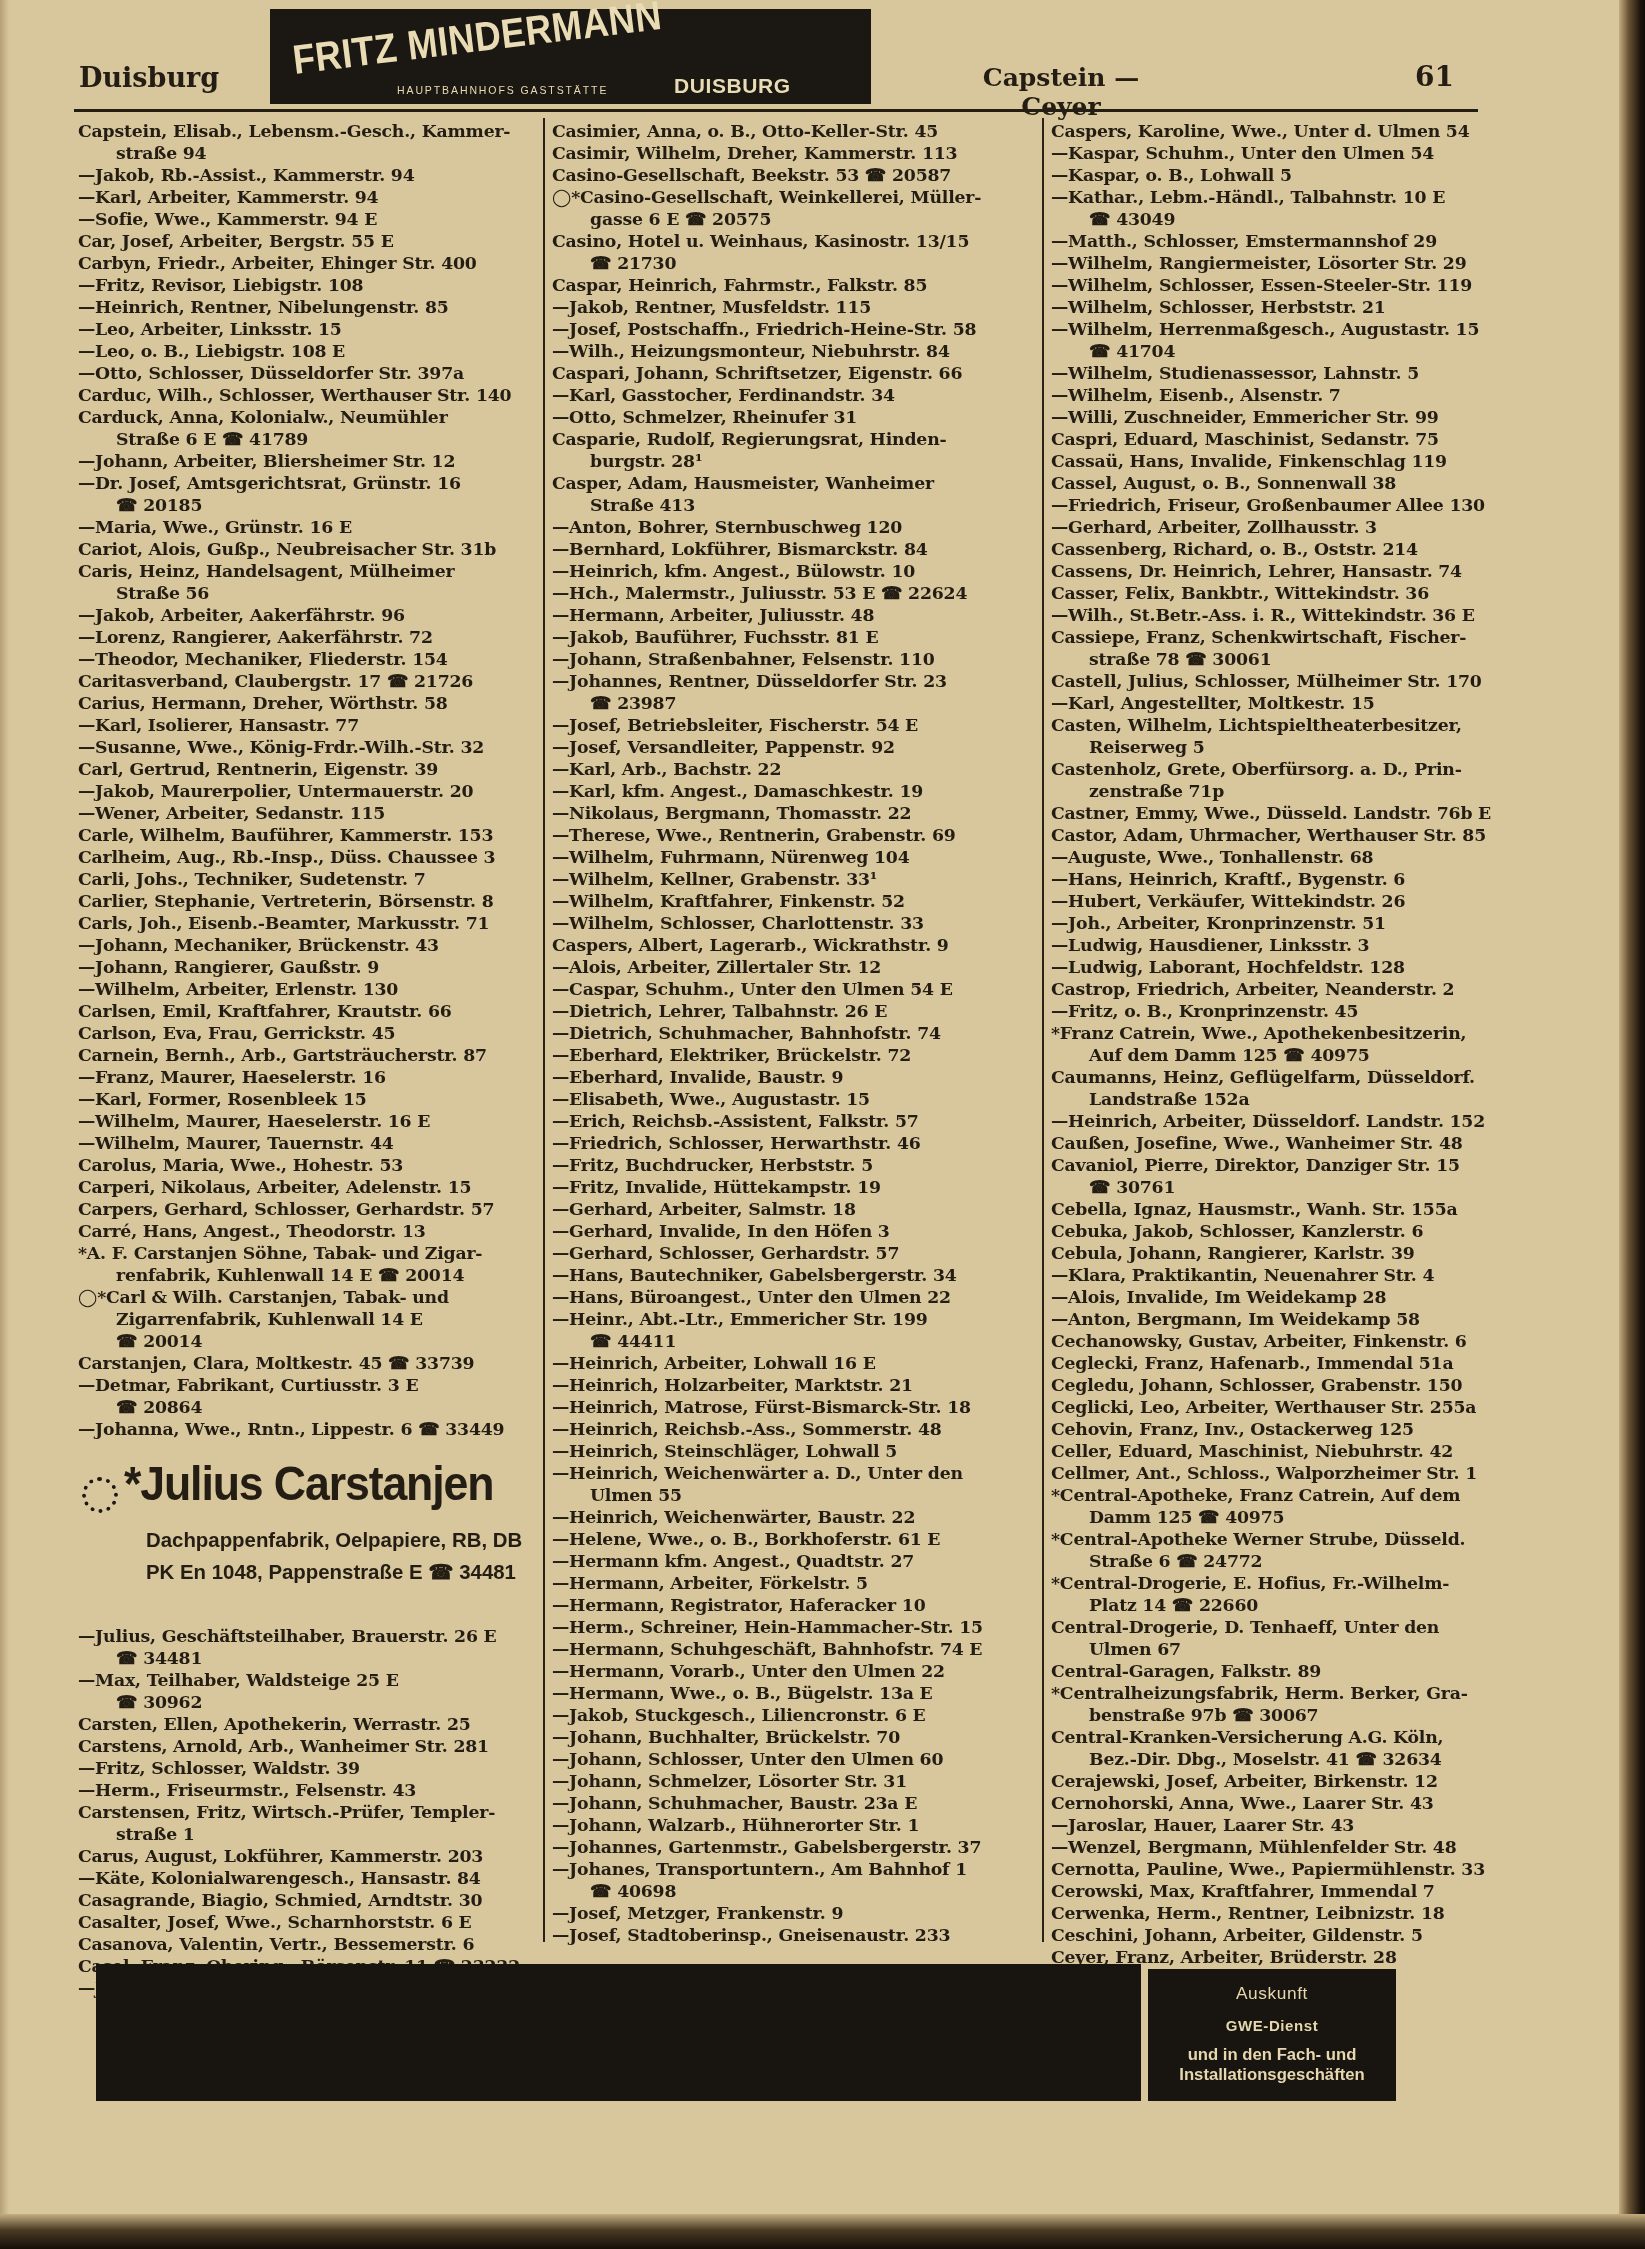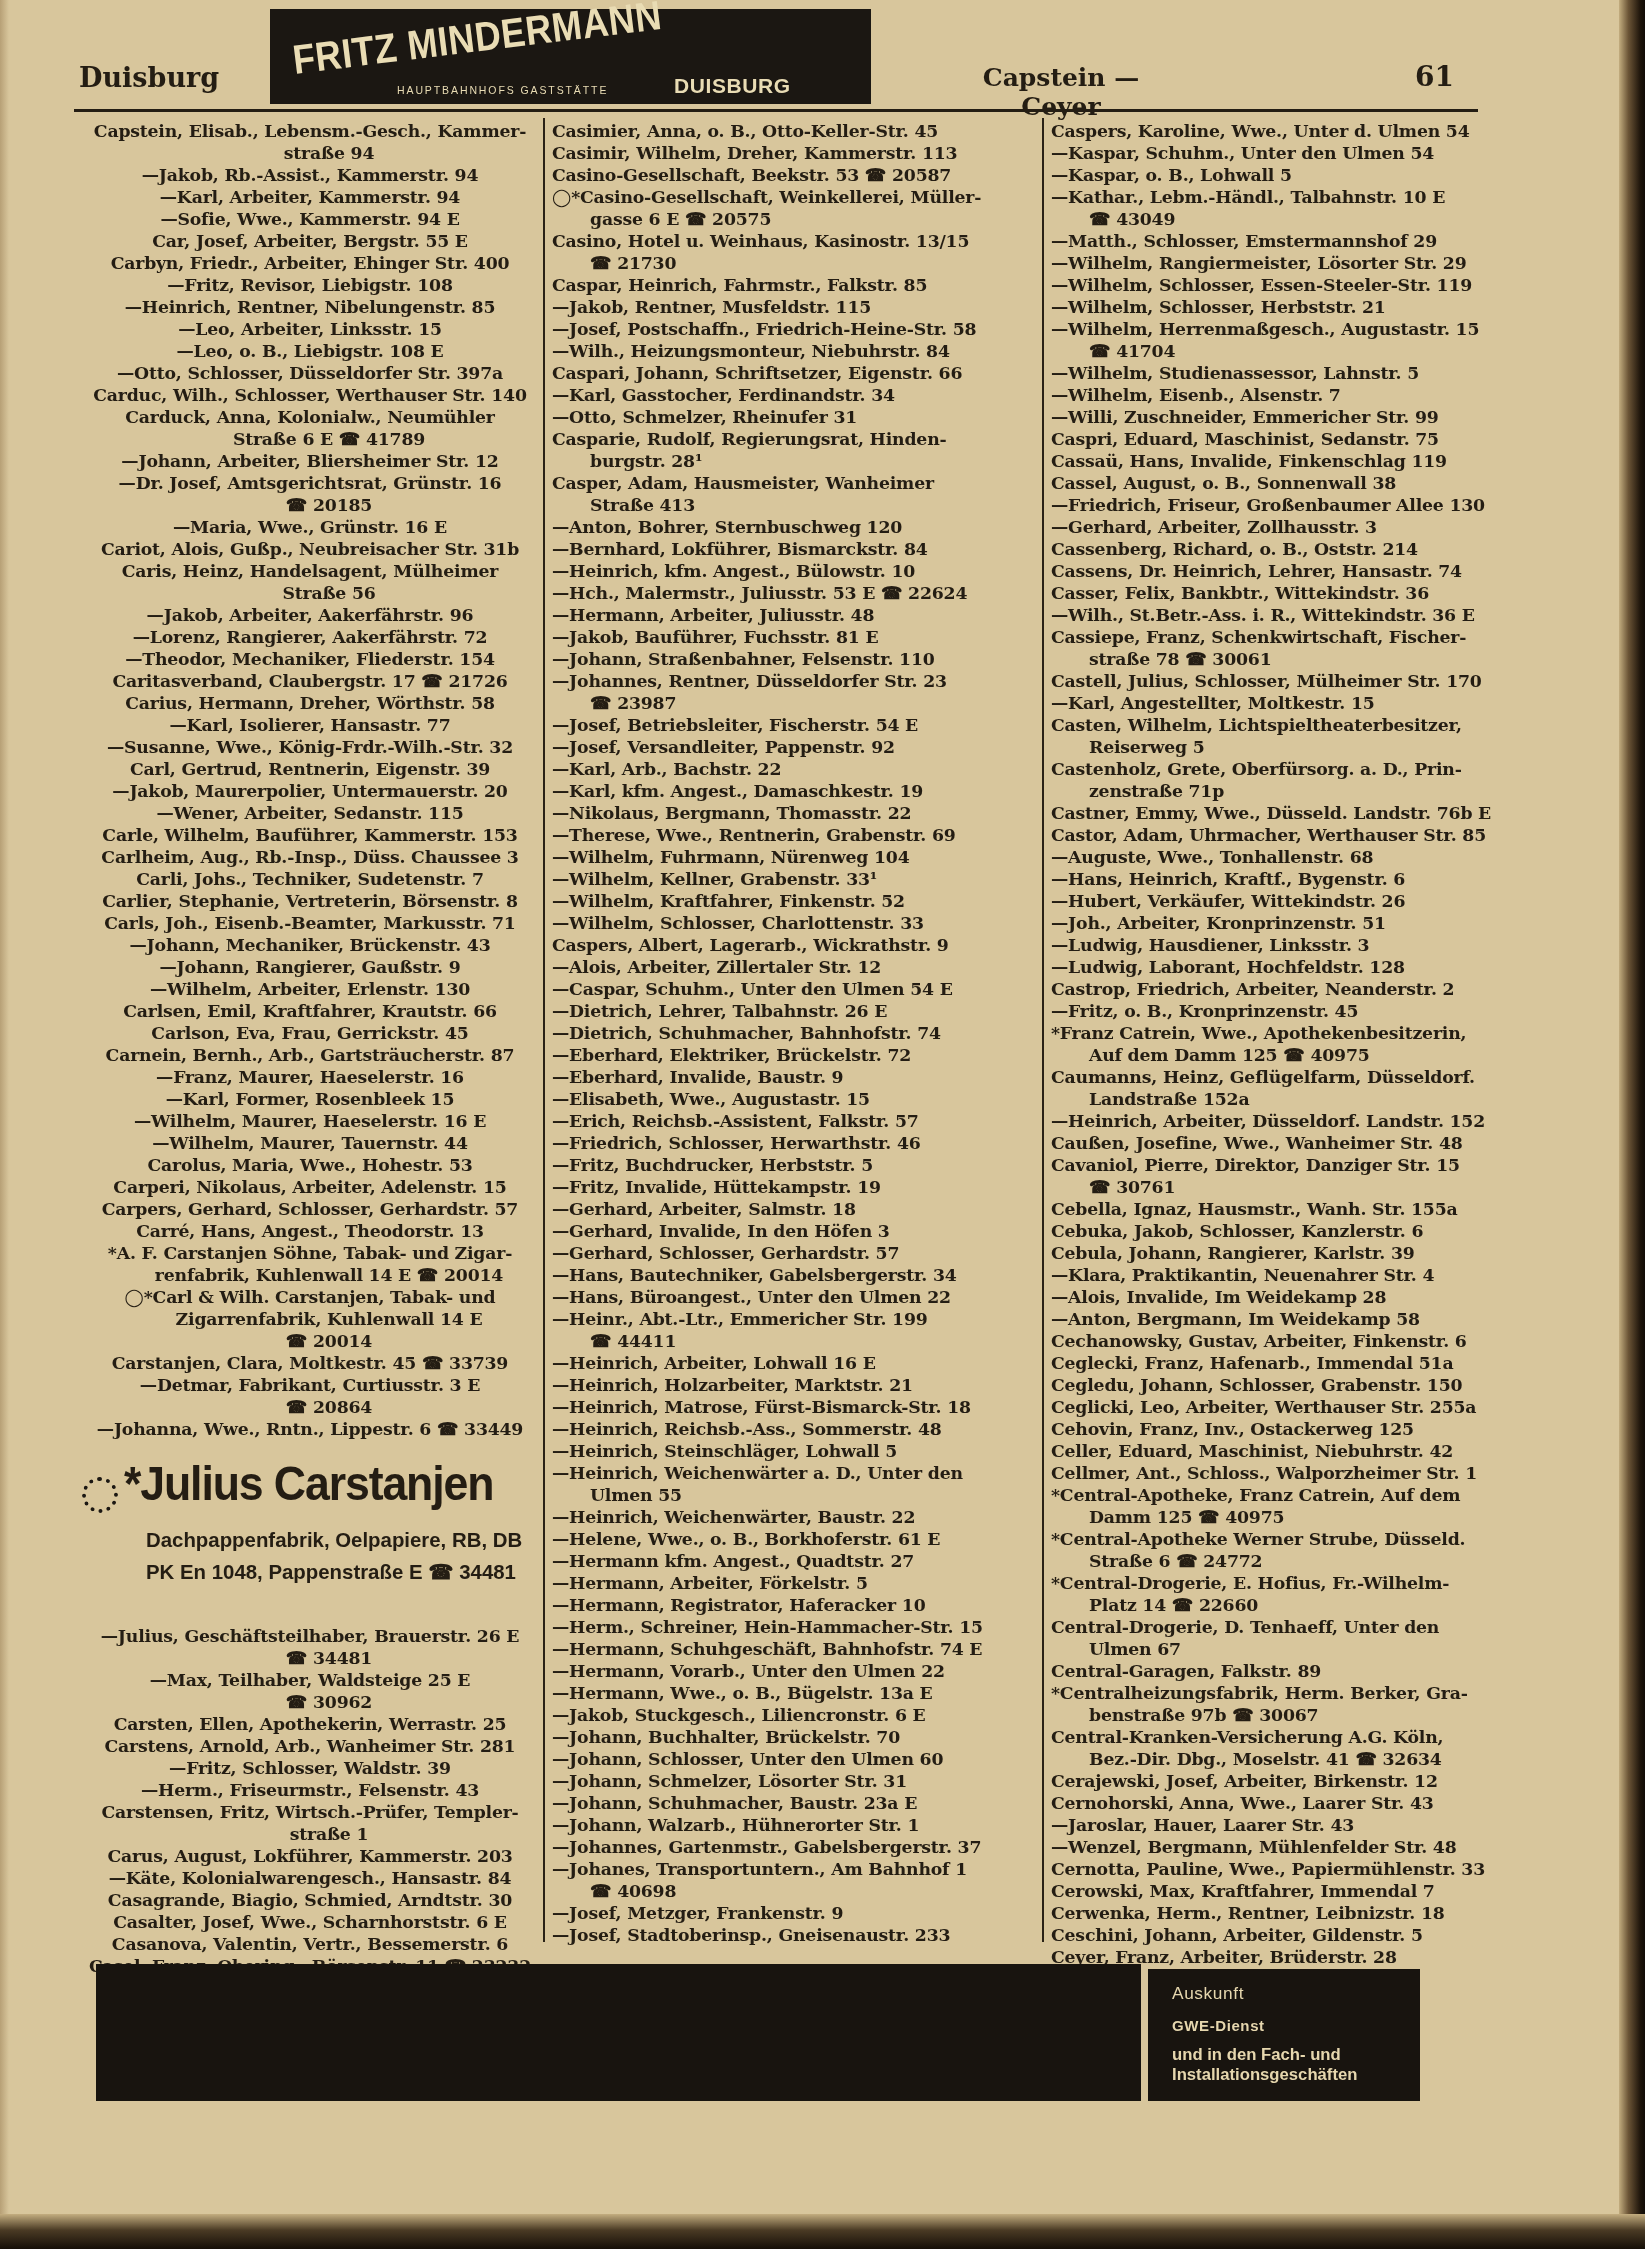--- a/index.html
+++ b/index.html
@@ -31,21 +31,21 @@
   .hdr-page{position:absolute;left:1415px;top:60px;font-size:28px;font-weight:bold;}
   .hdr-rule{position:absolute;left:74px;top:109px;width:1404px;height:3.1px;background:#241d13;}
 
   
   .vrule{position:absolute;top:118px;width:1.9px;height:1824px;background:#2a2216;}
   .vrule.r1{left:543px;}
   .vrule.r2{left:1042px;}
 
   
   .col{position:absolute;top:120px;font-size:17.3px;font-weight:bold;}
-  .col1{left:78px;width:464px;text-align:center;}
+  .col1{left:78px;width:464px;}
   .col2{left:552px;width:487px;}
   .col3{left:1051px;width:558px;}
   .dline{line-height:22px;white-space:nowrap;letter-spacing:-0.2px;}
   .dline.cont{padding-left:38px;}
 
   
   .ad-jc{position:relative;margin:16px 0 13.6px 0;height:155px;}
   .ad-jc .wreath{position:absolute;left:3.7px;top:21px;width:36px;height:36px;border-radius:50%;
     border:4.3px dotted #1b1712;box-sizing:border-box;}
   .ad-jc .title{position:absolute;left:46px;top:0px;
@@ -56,21 +56,21 @@
   .ad-jc .l2{position:absolute;left:68px;top:104px;
     font-family:"Liberation Sans",sans-serif;font-weight:bold;font-size:20.4px;white-space:nowrap;}
 
   
   .ad-gas{position:absolute;left:96px;top:1964px;width:1045px;height:137px;background:#18140f;}
   .ad-gas .g1{position:absolute;left:59px;top:23.4px;color:#e6d7ae;
     font-size:38px;font-weight:bold;letter-spacing:5px;white-space:nowrap;}
   .ad-gas .g2{position:absolute;left:432px;top:75px;color:#e6d7ae;
     font-size:39px;font-weight:bold;letter-spacing:18.5px;white-space:nowrap;}
   .ad-gwe{position:absolute;left:1148px;top:1969px;width:248px;height:132px;background:#18140f;
-    font-family:"Liberation Sans",sans-serif;color:#e6d7ae;text-align:left;padding-left:24px;}
+    font-family:"Liberation Sans",sans-serif;color:#e6d7ae;text-align:center;}
   .ad-gwe .a1{margin-top:13.6px;font-size:17.3px;font-weight:normal;letter-spacing:0.6px;}
   .ad-gwe .a2{margin-top:13px;font-size:15px;font-weight:bold;letter-spacing:0.6px;}
   .ad-gwe .a3{margin-top:11px;font-size:16.7px;font-weight:bold;}
   .ad-gwe .a4{font-size:16.7px;font-weight:bold;}
 </style>
 </head>
 <body>
 
 <div class="edge-left"></div>
 <div class="edge-right"></div>

